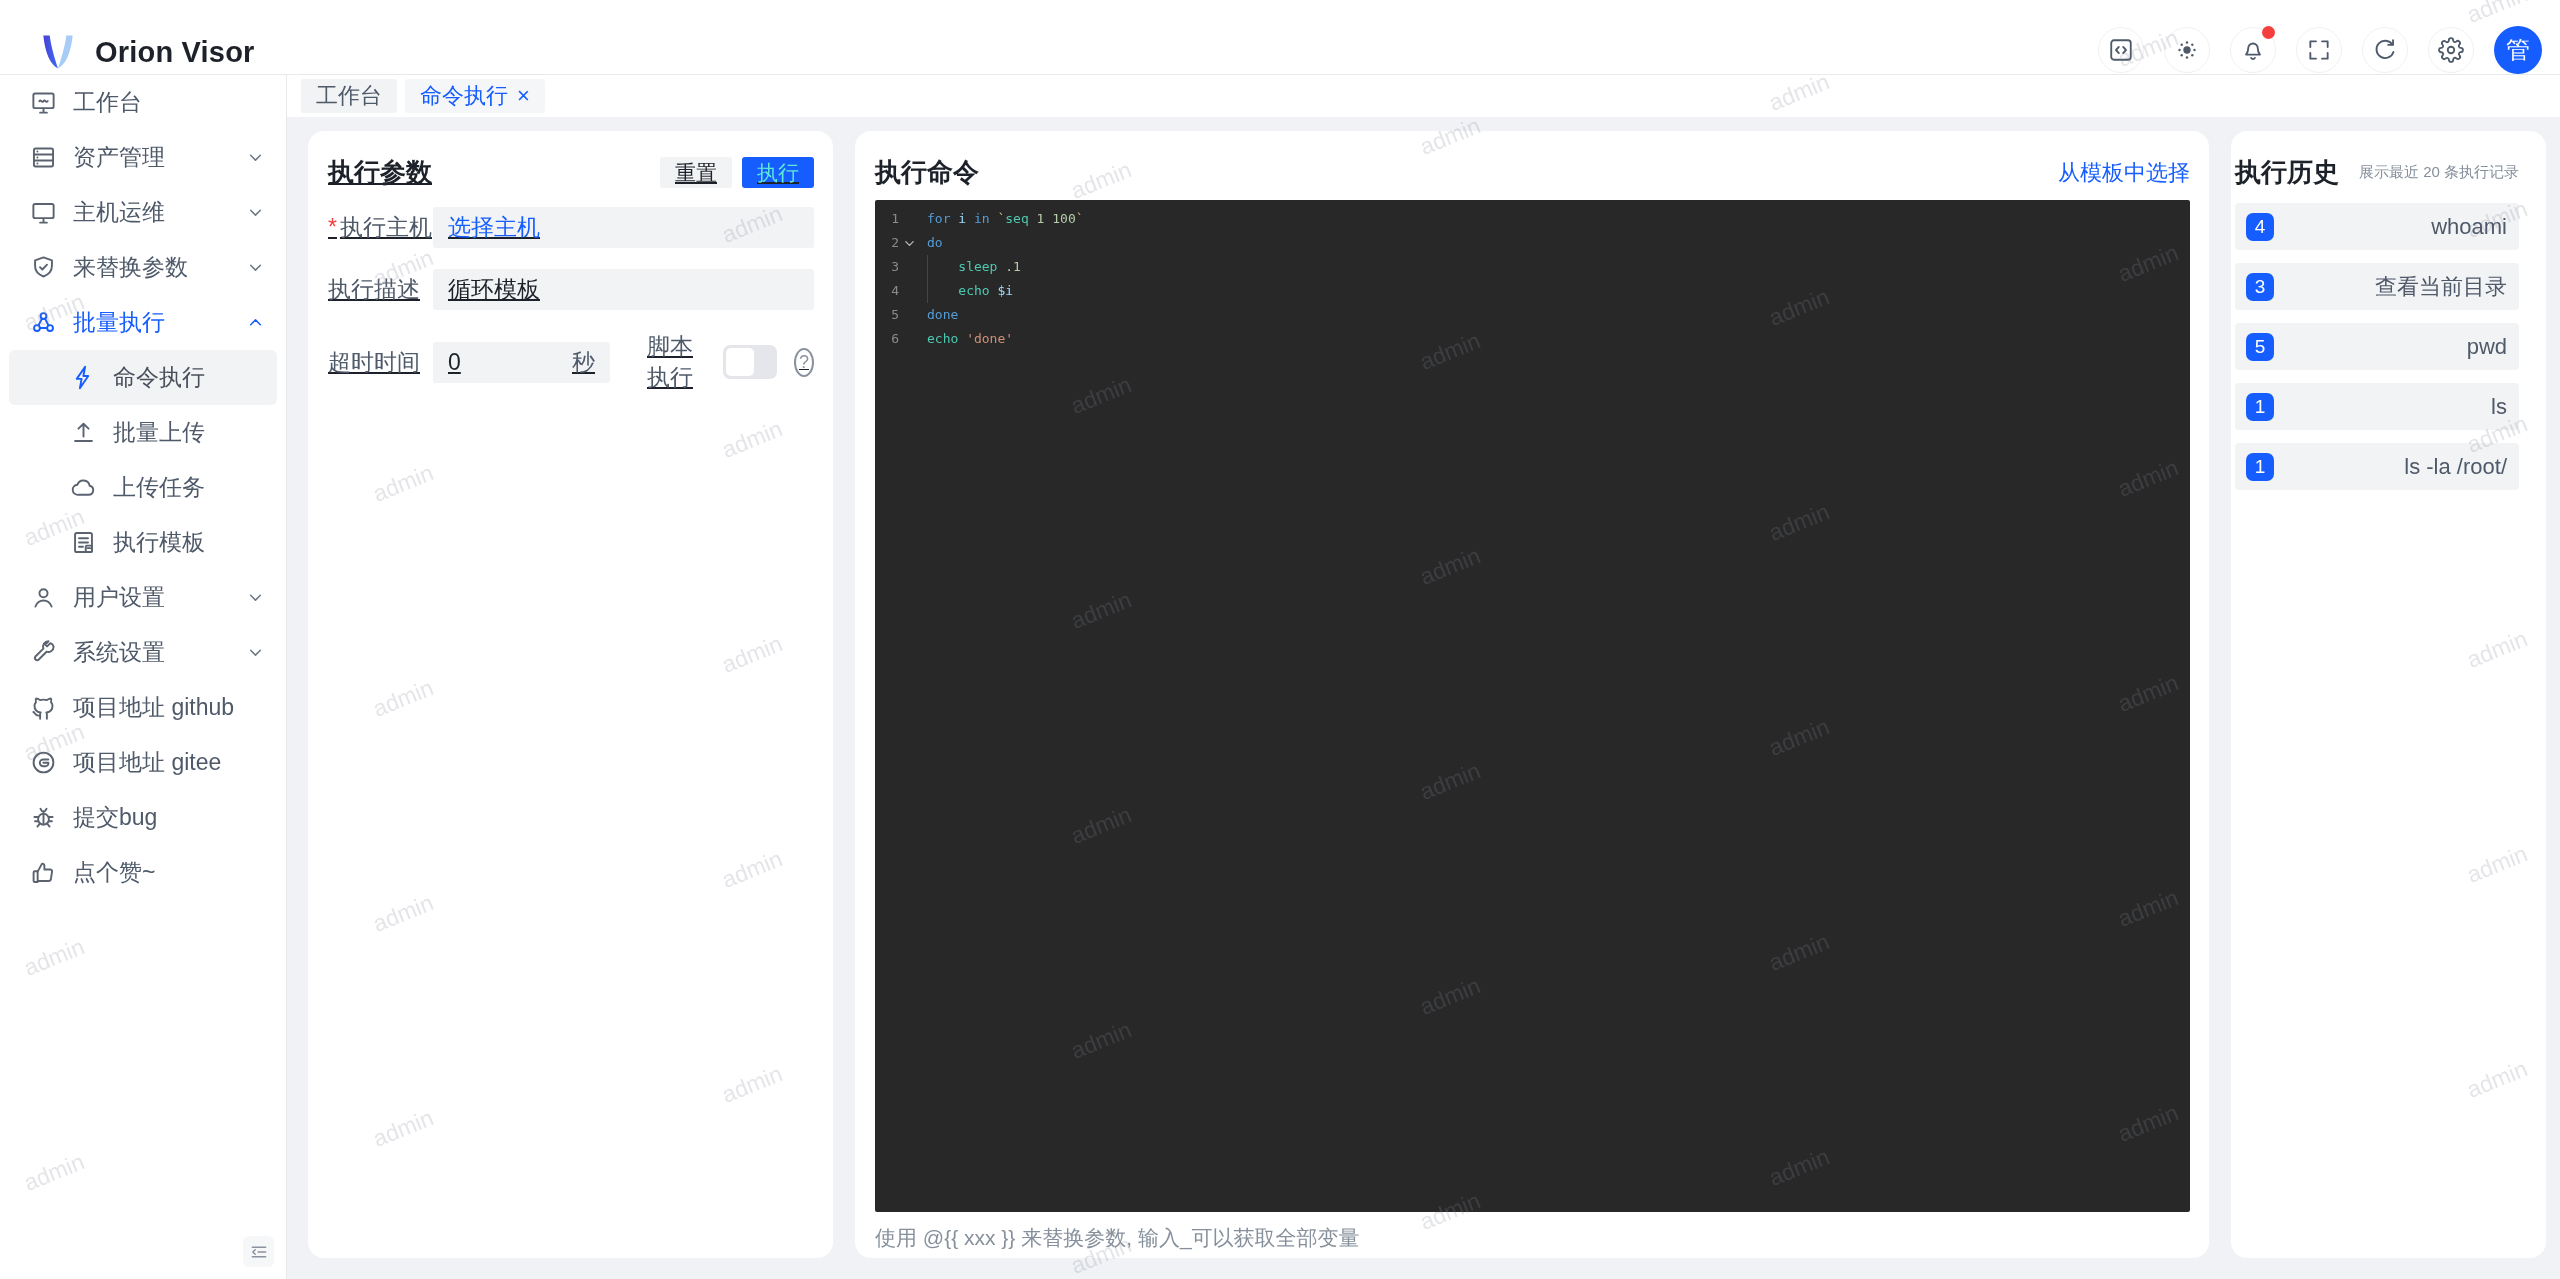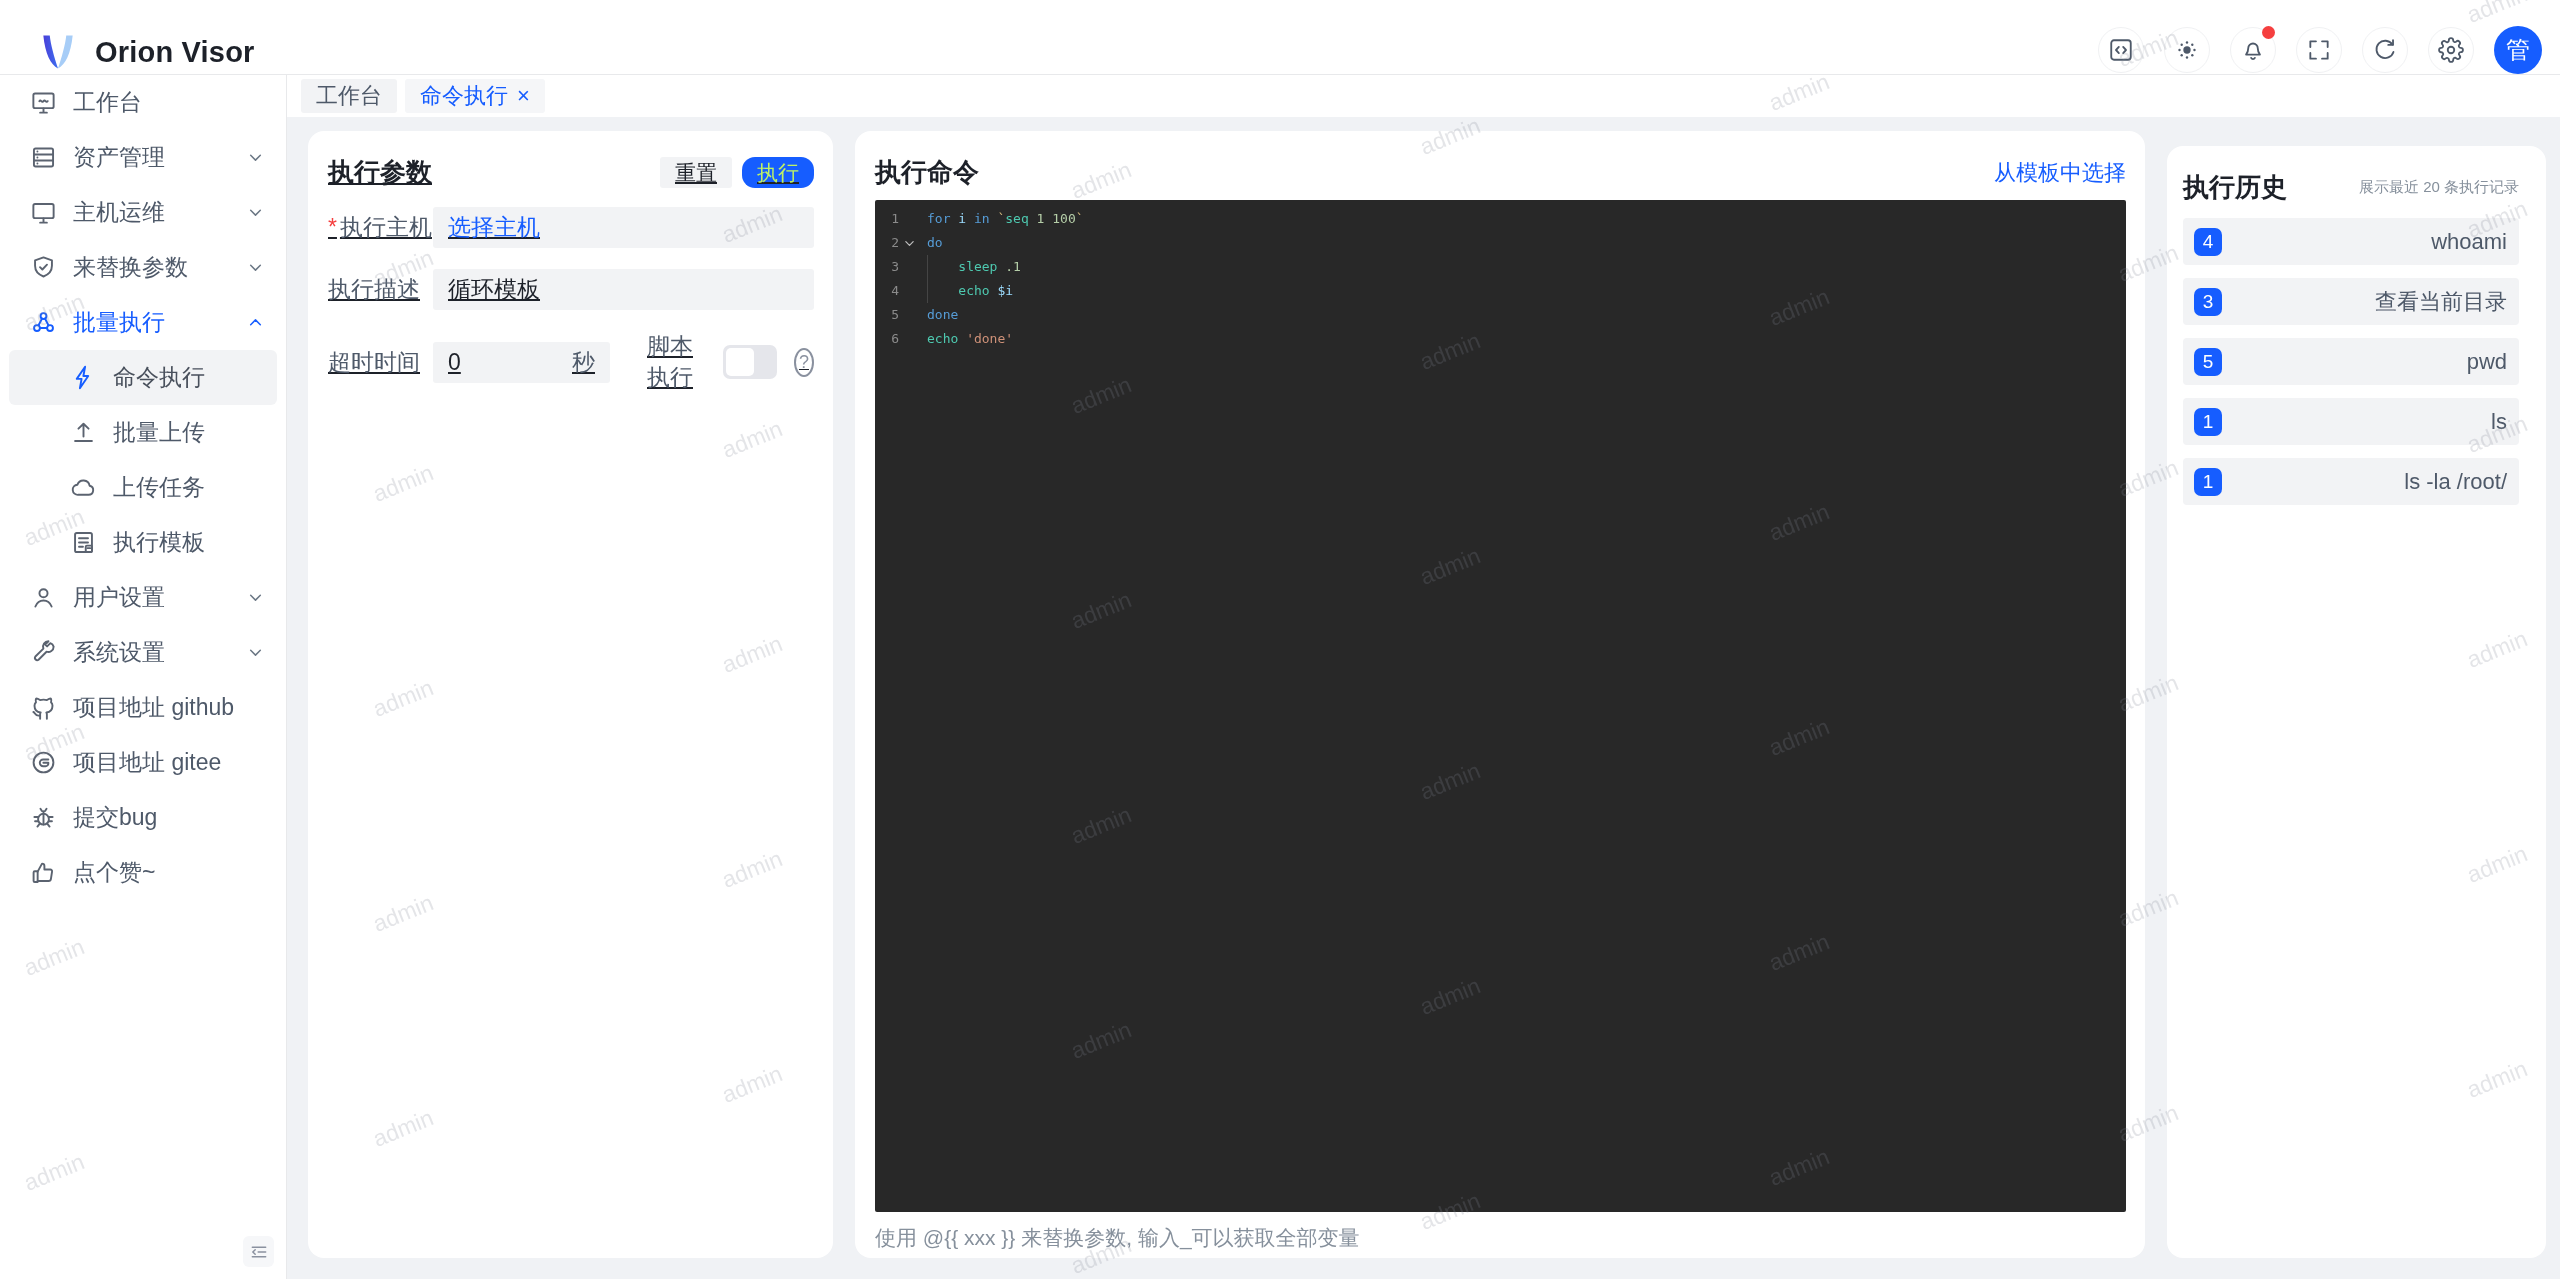--- a/index.html
+++ b/index.html
@@ -36,28 +36,28 @@
   .main { position:absolute; left:287px; top:75px; right:0; bottom:0; }
   .tabbar { height:42px; background:#fff; display:flex; align-items:center; gap:8px; padding-left:14px; }
   .tab { height:34px; padding:0 15px; border-radius:3px; background:#f2f3f5; font-size:22px; color:#4e5969; display:flex; align-items:center; gap:9px; cursor:pointer; }
   .tab.active { background:#f5f6f8; color:#165dff; }
   .tab-close { font-size:22px; line-height:1; color:#165dff; cursor:pointer; }
 
   .content { position:absolute; top:42px; left:0; right:0; bottom:0; background:#f0f2f5; padding:14px 14px 21px 21px; display:flex; gap:22px; }
   .panel { background:#fff; border-radius:16px; position:relative; }
   .panel-params { width:525px; flex:0 0 auto;text-decoration:underline; }
   .panel-cmd { flex:1 1 auto; }
-  .panel-hist { width:379px; flex:0 0 auto; padding:0 27px 0 16px;margin-top:15px; }
+  .panel-hist { width:315px; flex:0 0 auto; padding:0 27px 0 4px; }
 
   .panel-head { display:flex; align-items:center; padding:24px 19px 0 20px; }
   .panel-title { font-size:26px; font-weight:700; color:#1d2129; }
   .head-btns { margin-left:auto; display:flex; gap:10px; }
   .btn { height:31px; padding:0 15px; border:none; border-radius:3px; font-size:21px; font-family:inherit; cursor:pointer; }
   .btn-gray { background:#f2f3f5; color:#1d2129; }
-  .btn-primary { background:#165dff; color:#bef264;border-radius:13px; }
+  .btn-primary { background:#165dff; color:#5eead4; }
   .tpl-link { margin-left:auto; font-size:22px; color:#165dff; cursor:pointer; }
 
   
   .form { padding:0 19px 0 20px; margin-top:17px; }
   .form-row { display:flex; align-items:center; margin-bottom:21px; }
   .form-label { width:92px; flex:0 0 auto; text-align:right; margin-right:13px; font-size:23px; color:#4e5969; white-space:nowrap; }
   .form-label.required::before { content:"*"; color:#f53f3f; margin-right:3px; }
   .form-control { flex:1; height:41px; background:#f2f3f5; border-radius:3px; display:flex; align-items:center; padding:0 15px; font-size:23px; color:#1d2129; cursor:text; }
   .form-control.small { flex:0 0 177px; justify-content:space-between; }
   .link-text { color:#165dff; cursor:pointer; }

